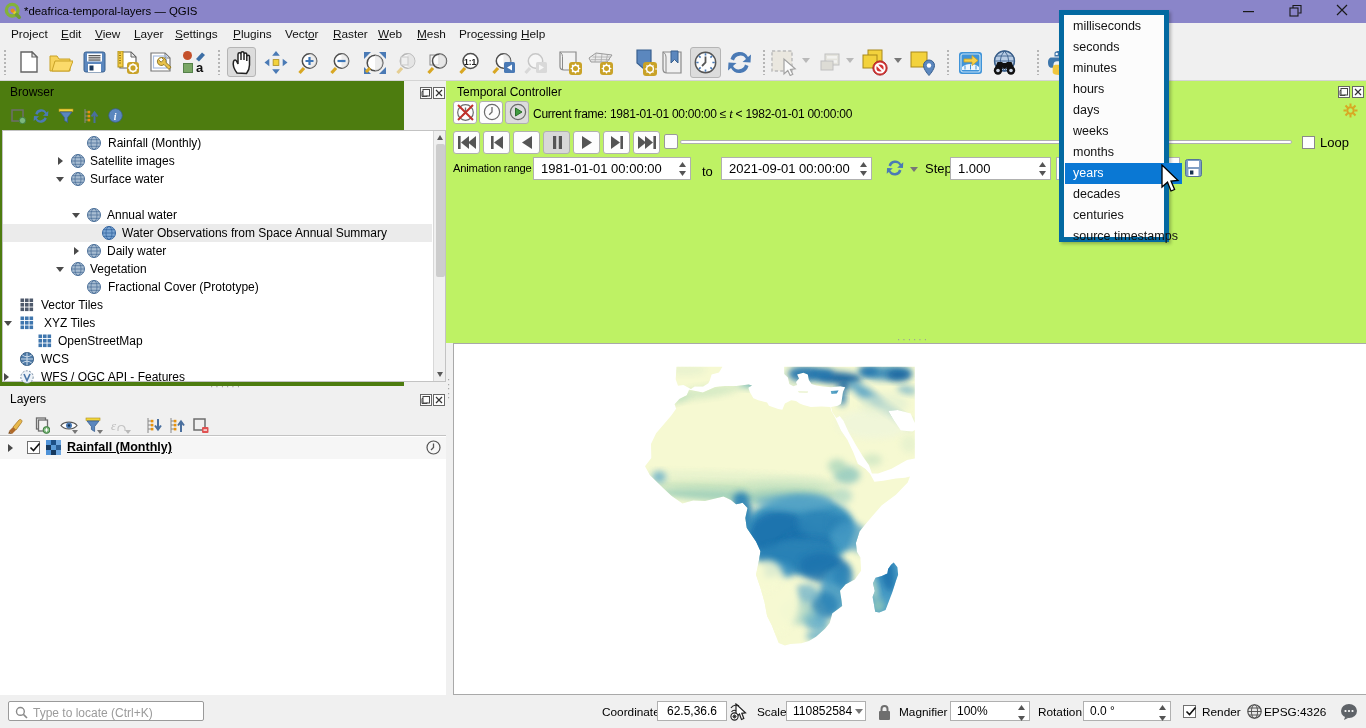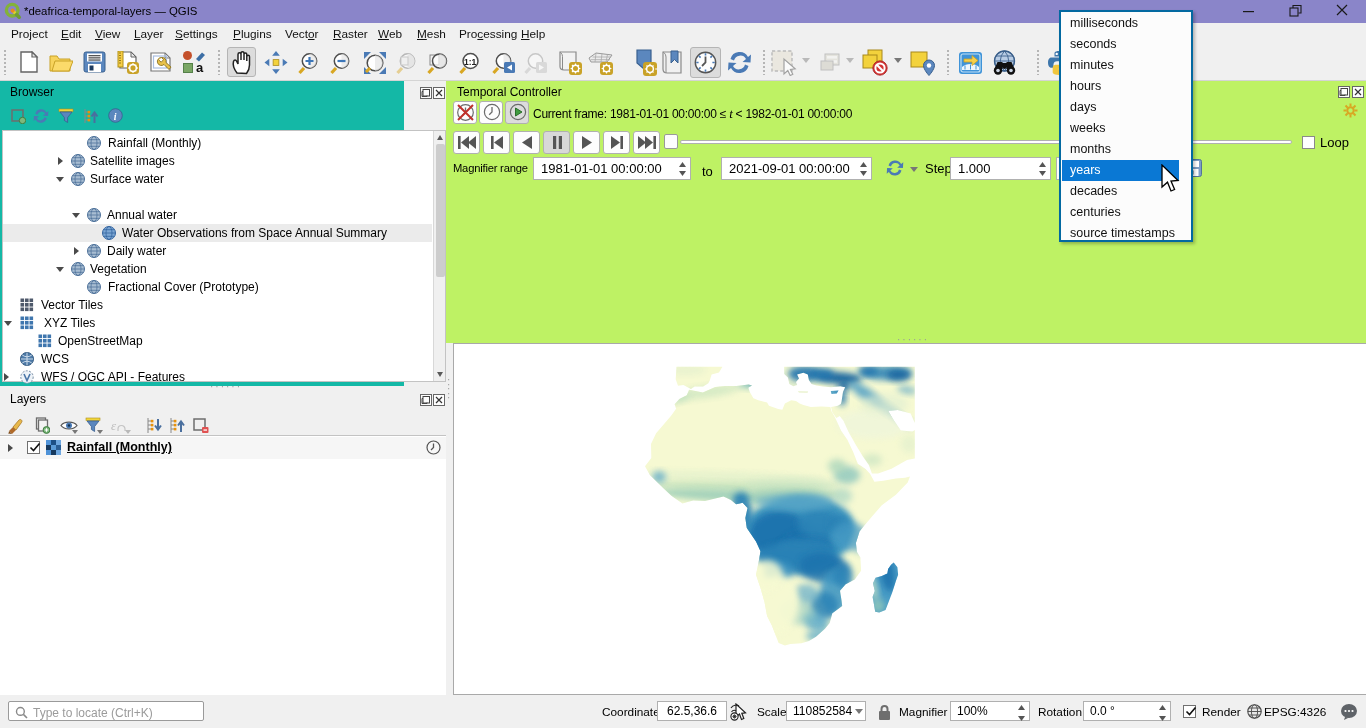--- a/index.html
+++ b/index.html
@@ -24,21 +24,21 @@
   background-size:4px 4px; }
 .tbtn { position:absolute; top:4px; width:28px; height:30px; }
 .pressed { background:#dcdcdc; border:1px solid #b5b5b5; border-radius:3px; }
 .ddarr { position:absolute; top:15px; width:0; height:0; border-left:4px solid transparent; border-right:4px solid transparent; border-top:5px solid #777; }
 .ddarr.faded { border-top-color:#b9b9b9; }
 
 
 .ptitle { font-size:12px; color:#000; }
 
 
-#browser { position:absolute; left:0; top:81px; width:404px; height:305px; background:#14b8a6; }
+#browser { position:absolute; left:0; top:81px; width:404px; height:305px; background:#4d7c0f; }
 #browsertree { position:absolute; left:2px; top:49px; width:444px; height:252px; background:#fff; border:1px solid #c3c3c3; }
 .trow { position:absolute; left:0; height:18px; width:429px; font-size:12px; line-height:18px; white-space:nowrap; }
 .tarr { position:absolute; width:0; height:0; top:5px; }
 .tarr.right { border-top:4px solid transparent; border-bottom:4px solid transparent; border-left:5px solid #4a4a4a; }
 .tarr.down { border-left:4px solid transparent; border-right:4px solid transparent; border-top:5px solid #4a4a4a; top:7px; }
 .ticon { position:absolute; top:2px; width:14px; height:14px; }
 .tlabel { position:absolute; top:0; }
 
 
 .sbar { position:absolute; background:#f0f0f0; }
@@ -60,21 +60,21 @@
 
 
 #canvas { position:absolute; left:453px; top:343px; width:913px; height:352px; background:#fff; border:1px solid #a9a9a9; border-right:none; }
 
 
 #statusbar { position:absolute; left:0; top:695px; width:1366px; height:33px; background:#f0f0f0; font-size:12px; }
 .sblabel { position:absolute; top:10px; font-size:11.8px; }
 .sbinput { position:absolute; top:6px; height:20px; background:#fff; border:1px solid #b0b0b0; font-size:12px; line-height:19px; }
 
 
-#ddmenu { position:absolute; left:1059px; top:10px; width:134px; height:232px; background:#fcfcfc; border:2px solid #0369a1; box-shadow:2px 2px 3px rgba(0,0,0,0.25); z-index:50; }
+#ddmenu { position:absolute; left:1059px; top:10px; width:110px; height:232px; background:#fcfcfc; border:5px solid #0369a1; box-shadow:2px 2px 3px rgba(0,0,0,0.25); z-index:50; }
 .ddi { position:absolute; left:1px; width:117px; height:21px; font-size:12.5px; line-height:21px; padding-left:8px; color:#111; }
 .ddi.sel { background:#0a78d4; color:#fff; }
 </style>
 </head>
 <body>
 <div id="app">
 
 <div id="titlebar">
   <svg class="abs" style="left:4px;top:2px" width="19" height="19" viewBox="0 0 19 19">
     <circle cx="8.2" cy="8.2" r="5.8" fill="none" stroke="#83b239" stroke-width="3.4"></circle>
@@ -645,21 +645,21 @@
       <svg class="abs" style="left:191px;top:54px" width="20" height="15" viewBox="0 0 20 15">
         <path d="M1 1 L9 7.5 L1 14 Z" fill="#555"></path>
         <path d="M8 1 L16 7.5 L8 14 Z" fill="#555"></path>
         <rect x="16.4" y="1" width="2.6" height="13" fill="#555"></rect>
       </svg>
   <span class="abs" style="left:234px;top:59px;width:612px;height:4px;background:#fff;border:1px solid #b0b0b0;border-radius:2px"></span>
   <span class="abs" style="left:218px;top:53px;width:14px;height:15px;background:#fdfdfd;border:1px solid #9a9a9a;border-radius:2px"></span>
   <span class="abs" style="left:856px;top:55px;width:13px;height:13px;background:#fff;border:1px solid #8a8a8a"></span>
   <span class="abs" style="left:874px;top:54px;font-size:13px">Loop</span>
 
-  <span class="abs" style="left:7px;top:81px;font-size:11.2px;letter-spacing:-0.2px">Magnifier range</span>
+  <span class="abs" style="left:7px;top:81px;font-size:11.2px;letter-spacing:-0.2px">Animation range</span>
   <div class="inputbox" style="left:87px;top:76px;width:158px">1981-01-01 00:00:00</div>
   <svg class="abs" style="left:232px;top:80px" width="9" height="16" viewBox="0 0 9 16">
         <path d="M4.5 1 L8 6 L1 6 Z" fill="#555"></path>
         <path d="M4.5 15 L8 10 L1 10 Z" fill="#555"></path>
       </svg>
   <span class="abs" style="left:256px;top:83px;font-size:13px">to</span>
   <div class="inputbox" style="left:275px;top:76px;width:151px">2021-09-01 00:00:00</div>
   <svg class="abs" style="left:413px;top:80px" width="9" height="16" viewBox="0 0 9 16">
         <path d="M4.5 1 L8 6 L1 6 Z" fill="#555"></path>
         <path d="M4.5 15 L8 10 L1 10 Z" fill="#555"></path>

